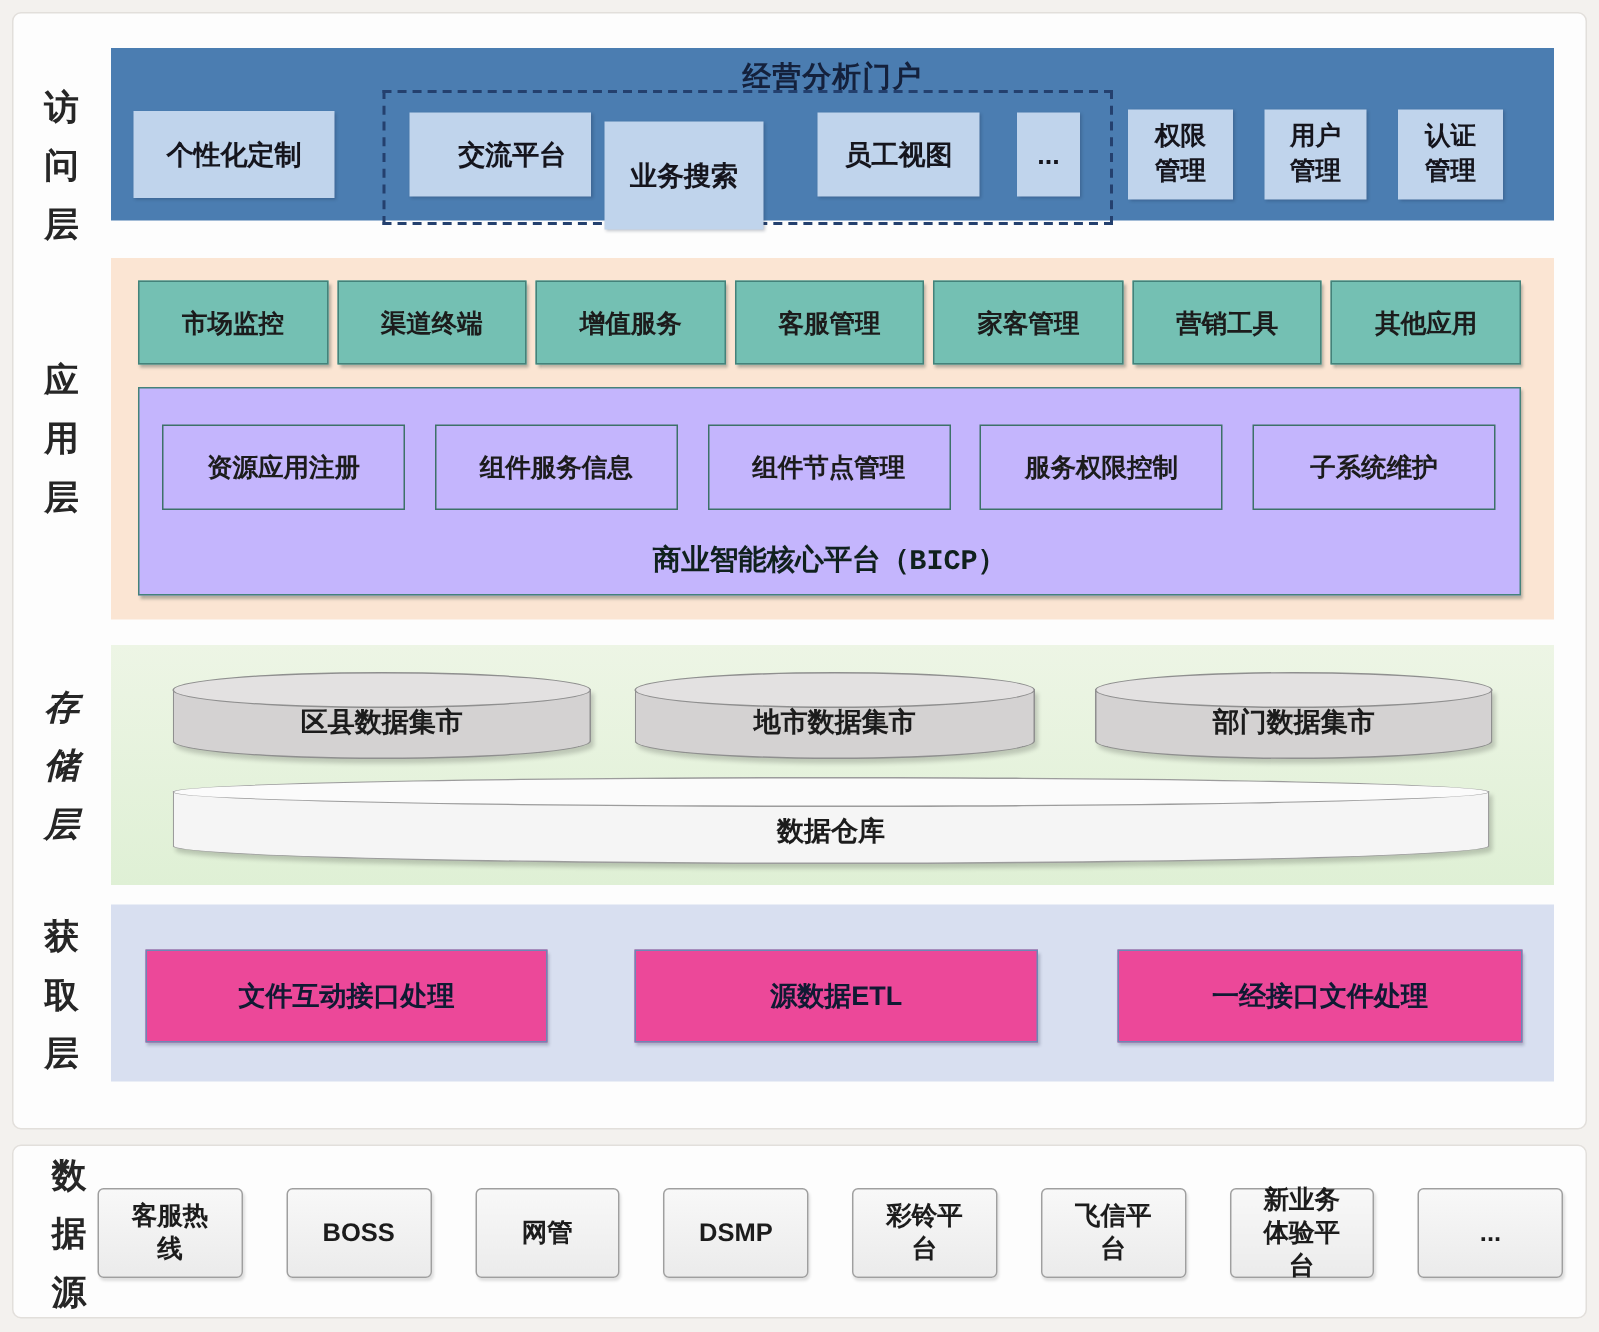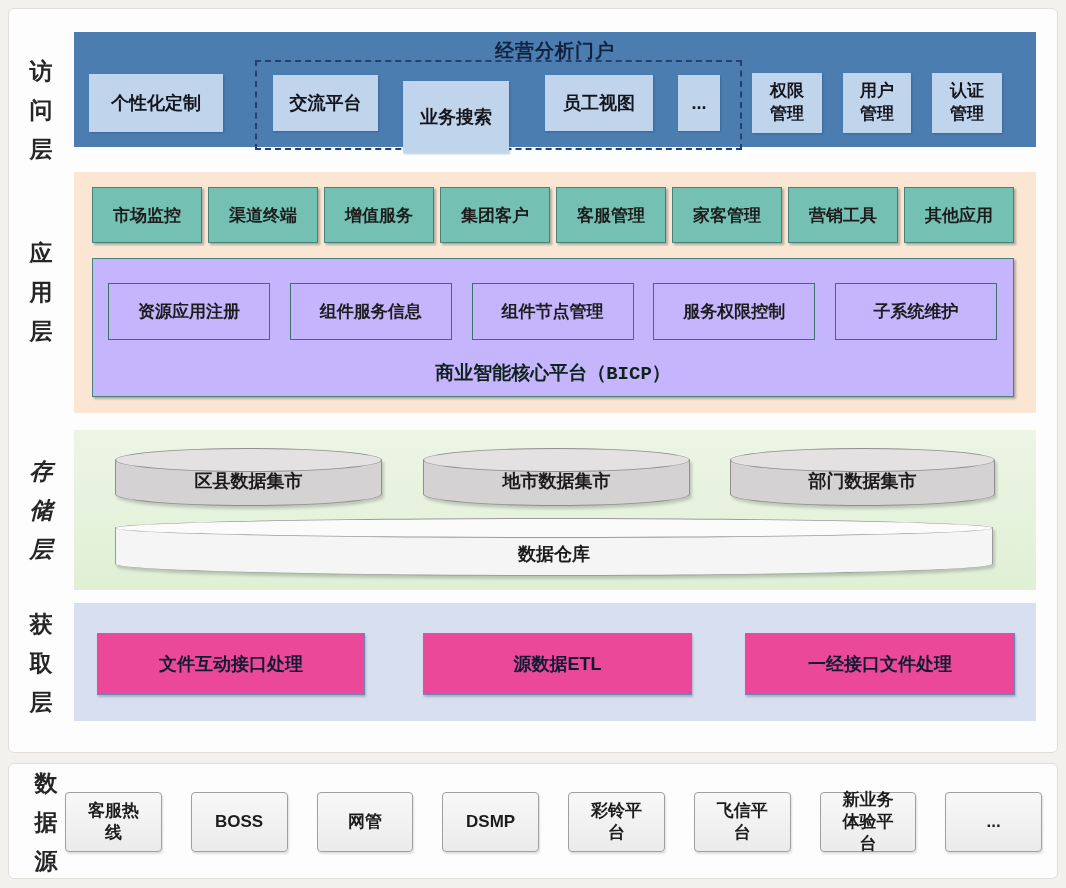--- a/index.html
+++ b/index.html
@@ -80,62 +80,61 @@
   <div class="vlabel" style="left:26px;top:452px;font-style:italic;">存储层</div>
   <div class="vlabel" style="left:26px;top:605px;">获取层</div>
   <div class="vlabel" style="left:31px;top:764px;">数据源</div>
 
   <div class="band band-access" style="left:74px;top:32px;width:962px;height:115px;">
     <div class="portal-title">经营分析门户</div>
 
     <div class="lbtn" style="left:15px;top:42px;width:134px;height:58px;">个性化定制</div>
 
     <div class="dashedbox" style="left:181px;top:28px;width:483px;height:86px;"></div>
-    <div class="lbtn" style="left:199px;top:43px;width:105px;height:56px;">交流平台</div>
+    <div class="lbtn" style="left:199px;top:43px;width:105px;height:56px;padding-left:16px;">交流平台</div>
     <div class="lbtn" style="left:329px;top:49px;width:106px;height:72px;">业务搜索</div>
     <div class="lbtn" style="left:471px;top:43px;width:108px;height:56px;">员工视图</div>
     <div class="lbtn" style="left:604px;top:43px;width:42px;height:56px;">...</div>
 
     <div class="lbtn" style="left:678px;top:41px;width:70px;height:60px;">
         <span class="wrapspan">权限管理</span>
       </div>
     <div class="lbtn" style="left:769px;top:41px;width:68px;height:60px;">
         <span class="wrapspan">用户管理</span>
       </div>
     <div class="lbtn" style="left:858px;top:41px;width:70px;height:60px;">
         <span class="wrapspan">认证管理</span>
       </div>
   </div>
 
   <div class="band band-app" style="left:74px;top:172px;width:962px;height:241px;">
     <div class="app-row" style="left:18px;top:15px;width:922px;height:56px;">
       <div class="app-box">市场监控</div>
       <div class="app-box">渠道终端</div>
       <div class="app-box">增值服务</div>
-      <div class="app-box">集团客户</div>
       <div class="app-box">客服管理</div>
       <div class="app-box">家客管理</div>
       <div class="app-box">营销工具</div>
       <div class="app-box">其他应用</div>
     </div>
 
     <div class="bicp-panel" style="left:18px;top:86px;width:920px;height:137px;">
       <div class="module-row">
         <div class="module">资源应用注册</div>
         <div class="module">组件服务信息</div>
         <div class="module">组件节点管理</div>
         <div class="module">服务权限控制</div>
         <div class="module">子系统维护</div>
       </div>
       <div class="bicp-title">商业智能核心平台（BICP）</div>
     </div>
   </div>
 
   <div class="band band-storage" style="left:74px;top:430px;width:962px;height:160px;">
-    <div class="cyl" style="left:41px;top:18px;width:267px;height:58px;">
+    <div class="cyl" style="left:41px;top:18px;width:267px;height:58px;padding-left:12px;">
       <div class="cbody"></div>
       <div class="ctop"></div>
       <div class="clbl">区县数据集市</div>
     </div>
     <div class="cyl" style="left:349px;top:18px;width:267px;height:58px;">
       <div class="cbody"></div>
       <div class="ctop"></div>
       <div class="clbl">地市数据集市</div>
     </div>
     <div class="cyl" style="left:656px;top:18px;width:265px;height:58px;">

